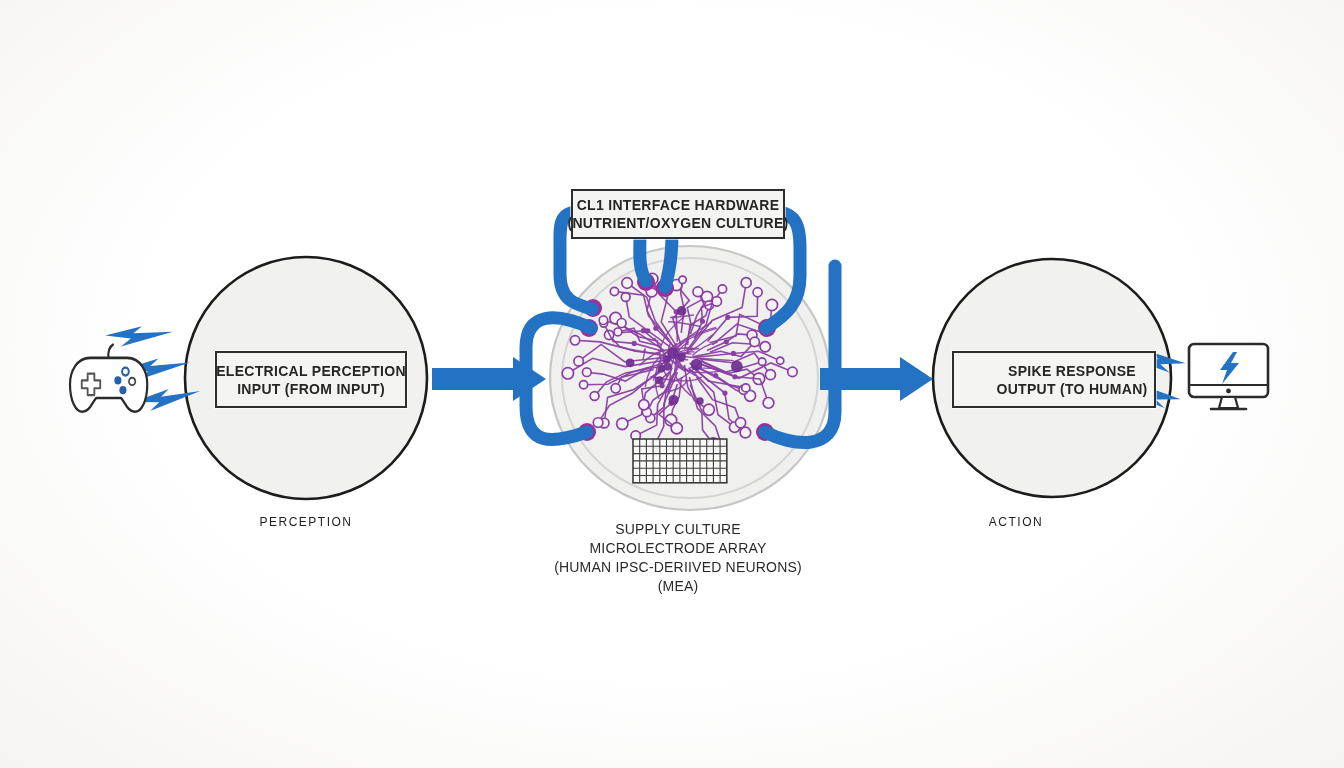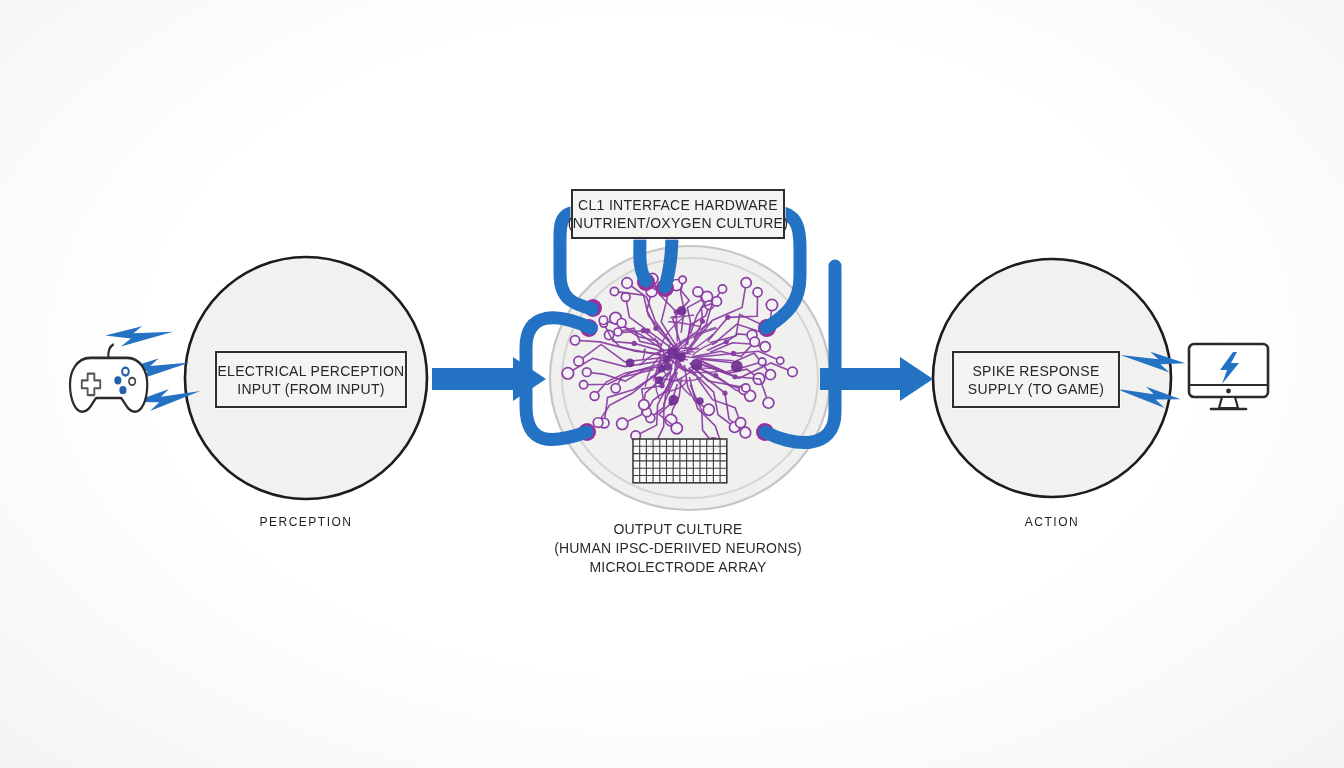--- a/index.html
+++ b/index.html
@@ -13,32 +13,32 @@
   .labelbox{
     position:absolute;
     background:#f4f4f2;
     border:2.5px solid #2e2e2e;
     display:flex;flex-direction:column;align-items:center;justify-content:center;
     text-align:center;
     box-shadow:0 0 0 1px rgba(255,255,255,.6);
     z-index:5;
   }
   .labelbox .ln{
-    font-size:14px;font-weight:400;letter-spacing:.3px;line-height:18px;color:#262626;
+    font-size:14px;font-weight:700;letter-spacing:.3px;line-height:18px;color:#262626;
     white-space:nowrap;
   }
   .hardware-box{left:571px;top:189px;width:210px;height:46px;border-width:2px;}
   .input-box{left:215px;top:351px;width:188px;height:53px;}
-  .output-box{left:952px;top:351px;width:164px;height:53px;}
+  .output-box{left:952px;top:351px;width:164px;height:53px;padding-left:36px;}
   .stage-label{
     position:absolute;width:220px;text-align:center;
     font-size:12px;font-weight:400;letter-spacing:1.5px;color:#1f1f1f;z-index:5;
   }
   .perception-label{left:196px;top:515px;}
-  .action-label{left:942px;top:515px;}
+  .action-label{left:906px;top:515px;}
   .caption{
     position:absolute;left:498px;top:520px;width:360px;text-align:center;z-index:5;
   }
   .caption .ln{font-size:14px;line-height:19px;font-weight:400;letter-spacing:.2px;color:#2a2a2a;}
 </style>
 </head>
 <body>
 
 <div class="canvas">
 
@@ -371,25 +371,26 @@
     <span class="ln">(NUTRIENT/OXYGEN CULTURE)</span>
   </div>
 
   <div class="labelbox input-box">
     <span class="ln">ELECTRICAL PERCEPTION</span>
     <span class="ln">INPUT (FROM INPUT)</span>
   </div>
 
   <div class="labelbox output-box">
     <span class="ln">SPIKE RESPONSE</span>
-    <span class="ln">SUPPLY (TO GAME)</span>
+    <span class="ln">OUTPUT (TO HUMAN)</span>
   </div>
 
   <div class="stage-label perception-label">PERCEPTION</div>
   <div class="stage-label action-label">ACTION</div>
 
   <div class="caption">
-    <div class="ln">OUTPUT CULTURE</div>
+    <div class="ln">SUPPLY CULTURE</div>
+    <div class="ln">MICROLECTRODE ARRAY</div>
     <div class="ln">(HUMAN IPSC-DERIIVED NEURONS)</div>
-    <div class="ln">MICROLECTRODE ARRAY</div>
+    <div class="ln">(MEA)</div>
   </div>
 
 </div>
 
 </body></html>

